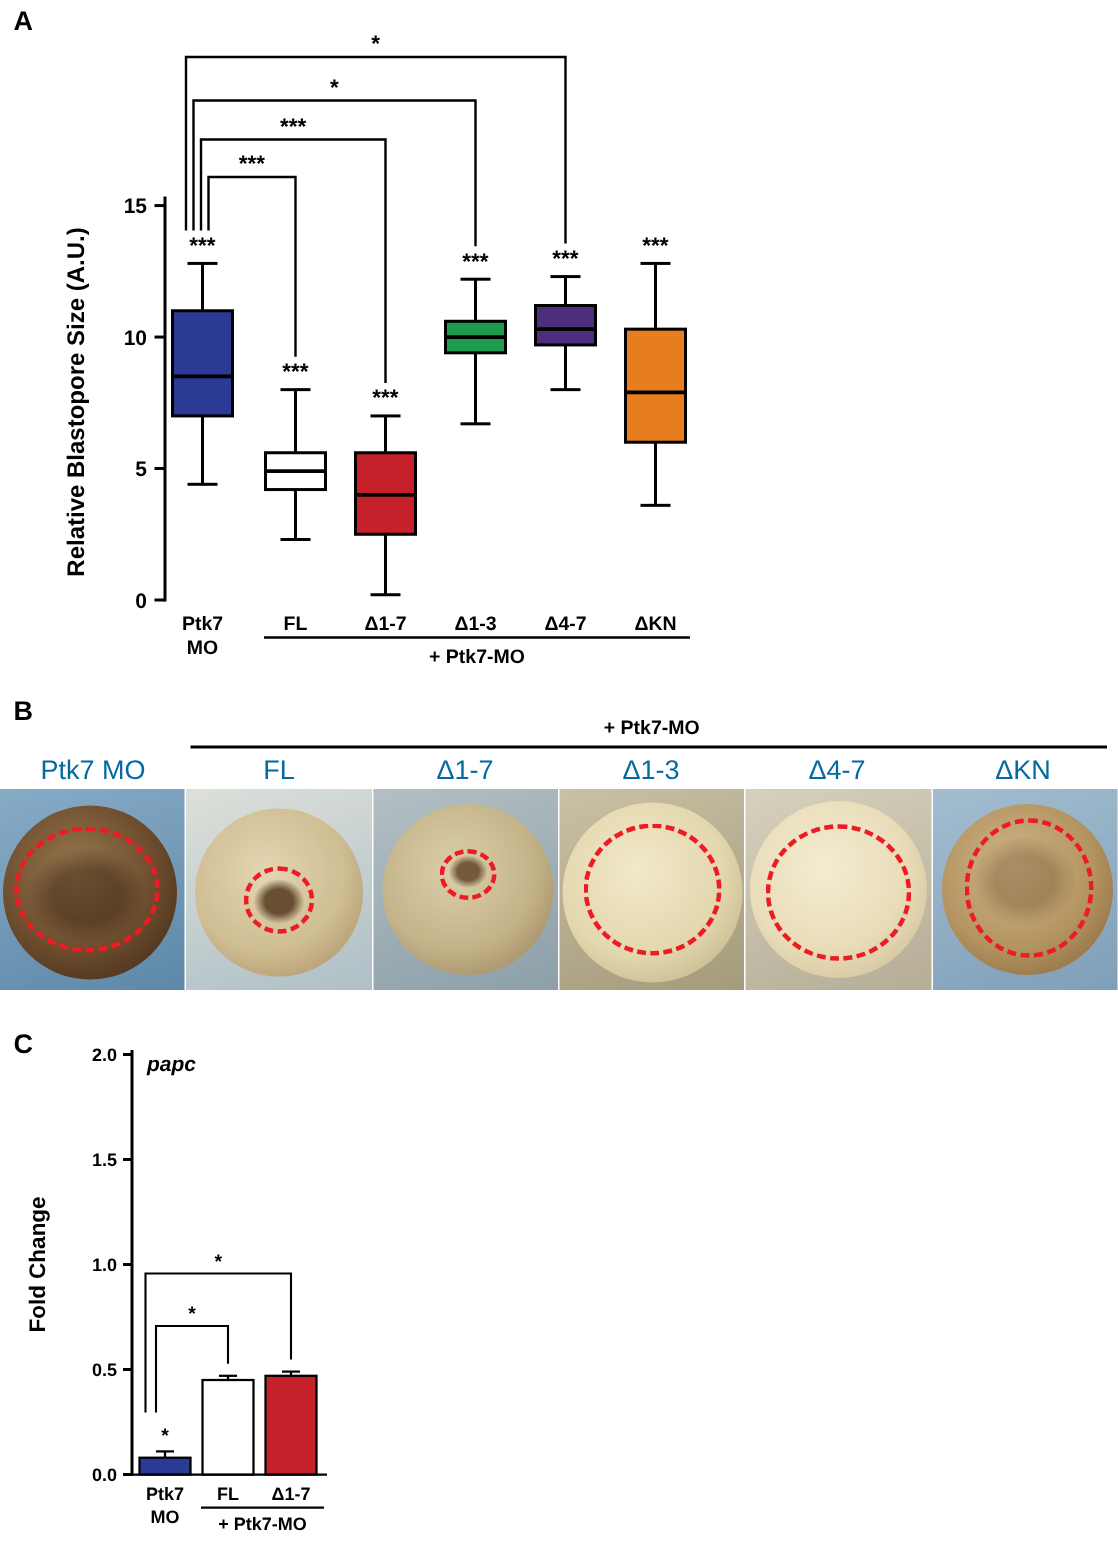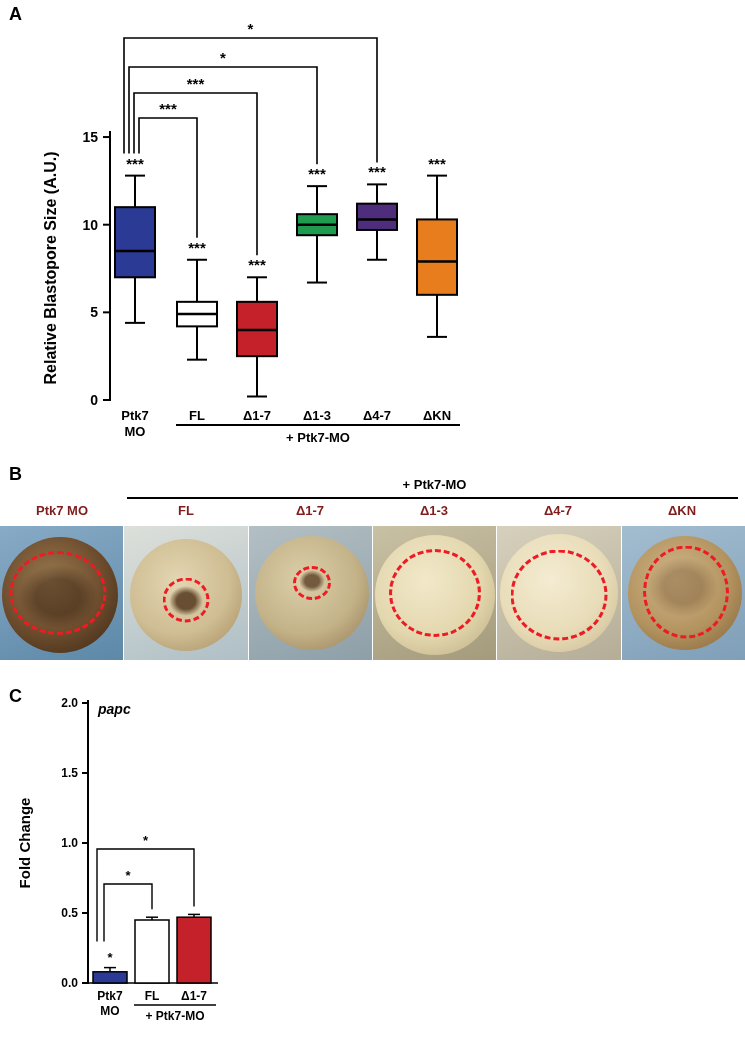--- a/index.html
+++ b/index.html
@@ -7,21 +7,21 @@
   body { width:745px; height:1038px; font-family:"Liberation Sans", sans-serif; position:relative; overflow:hidden; }
   .figure { position:relative; width:745px; height:1038px; background:#fff; }
   .panel-label { position:absolute; font-weight:bold; font-size:18px; color:#000; }
   svg { position:absolute; }
   svg text { font-family:"Liberation Sans", sans-serif; font-weight:bold; fill:#000; }
 
   
   .pb-header { position:absolute; top:477px; left:124px; width:621px; text-align:center; font-weight:bold; font-size:13px; color:#000; }
   .pb-line   { position:absolute; top:497px; left:127px; width:611px; height:2px; background:#000; }
   .pb-labels { position:absolute; top:503px; left:0; width:745px; height:18px; }
-  .pb-col-label { position:absolute; top:0; width:124px; text-align:center; font-weight:bold; font-size:13px; color:#7f1d1d; }
+  .pb-col-label { position:absolute; top:0; width:124px; text-align:center; font-weight:normal; font-size:18px; color:#0369a1; }
   .pb-images { position:absolute; top:526px; left:0; width:745px; height:134px; display:flex; gap:1px; background:#fff; }
   .pb-cell { position:relative; flex:1 1 0; overflow:hidden; }
   .embryo { position:absolute; border-radius:50%; }
   .spot { position:absolute; border-radius:50%; }
   .bp-circle { position:absolute; border-radius:50%; border-style:dashed; border-width:3px; background:transparent; }
 </style>
 </head>
 <body>
 
 <div class="figure">

